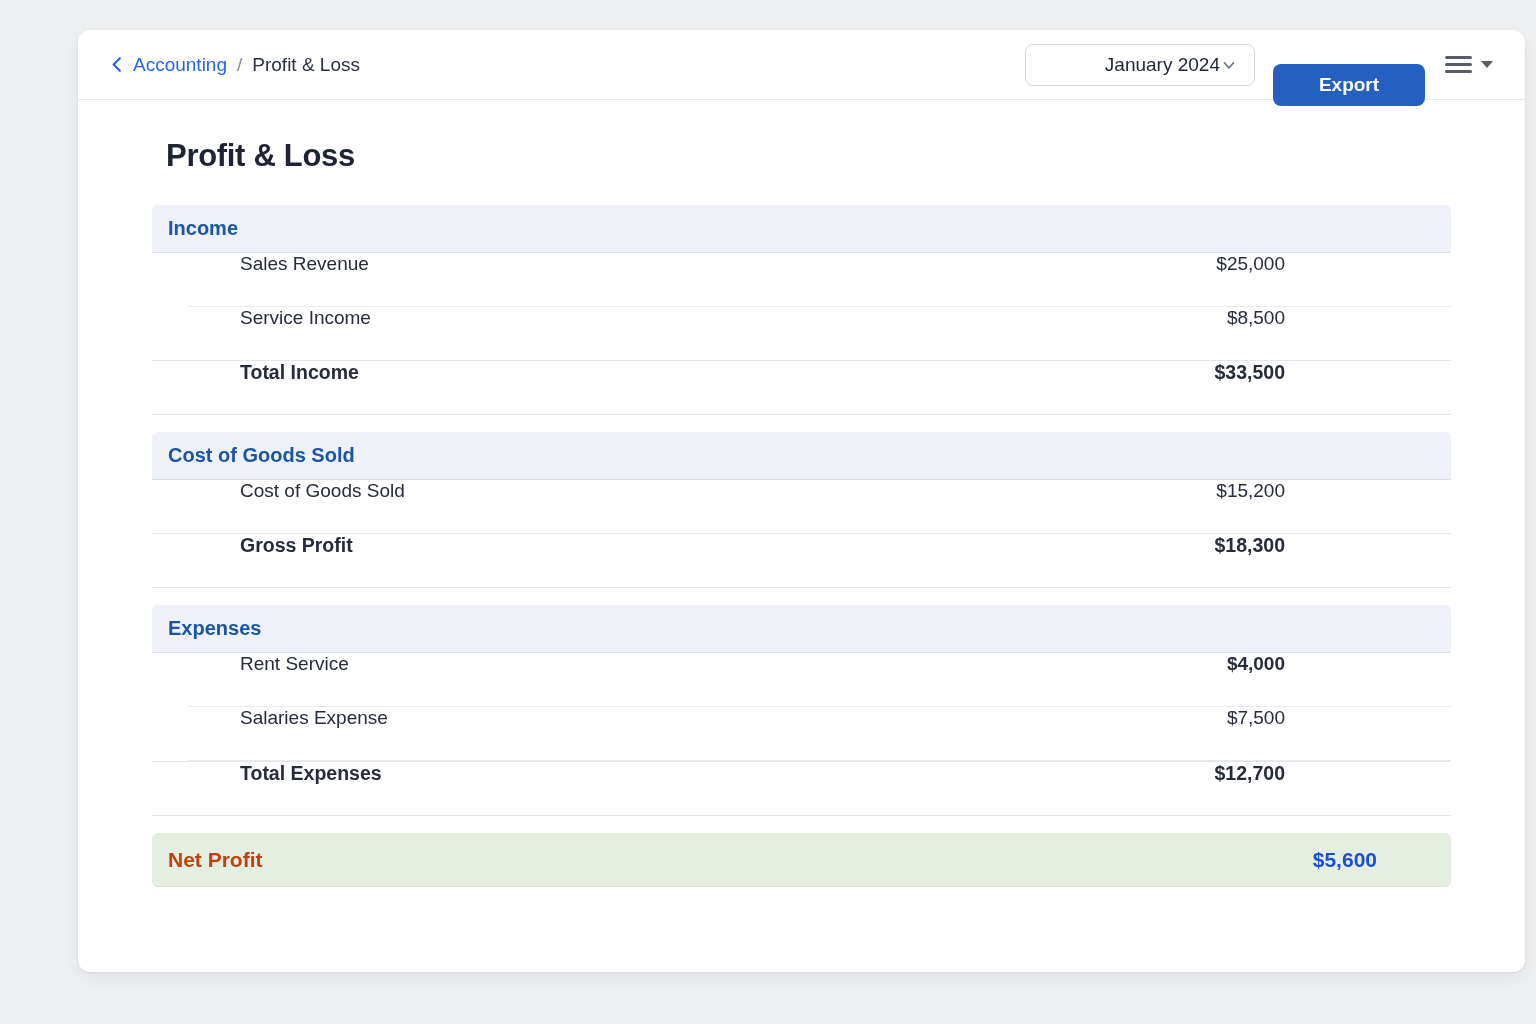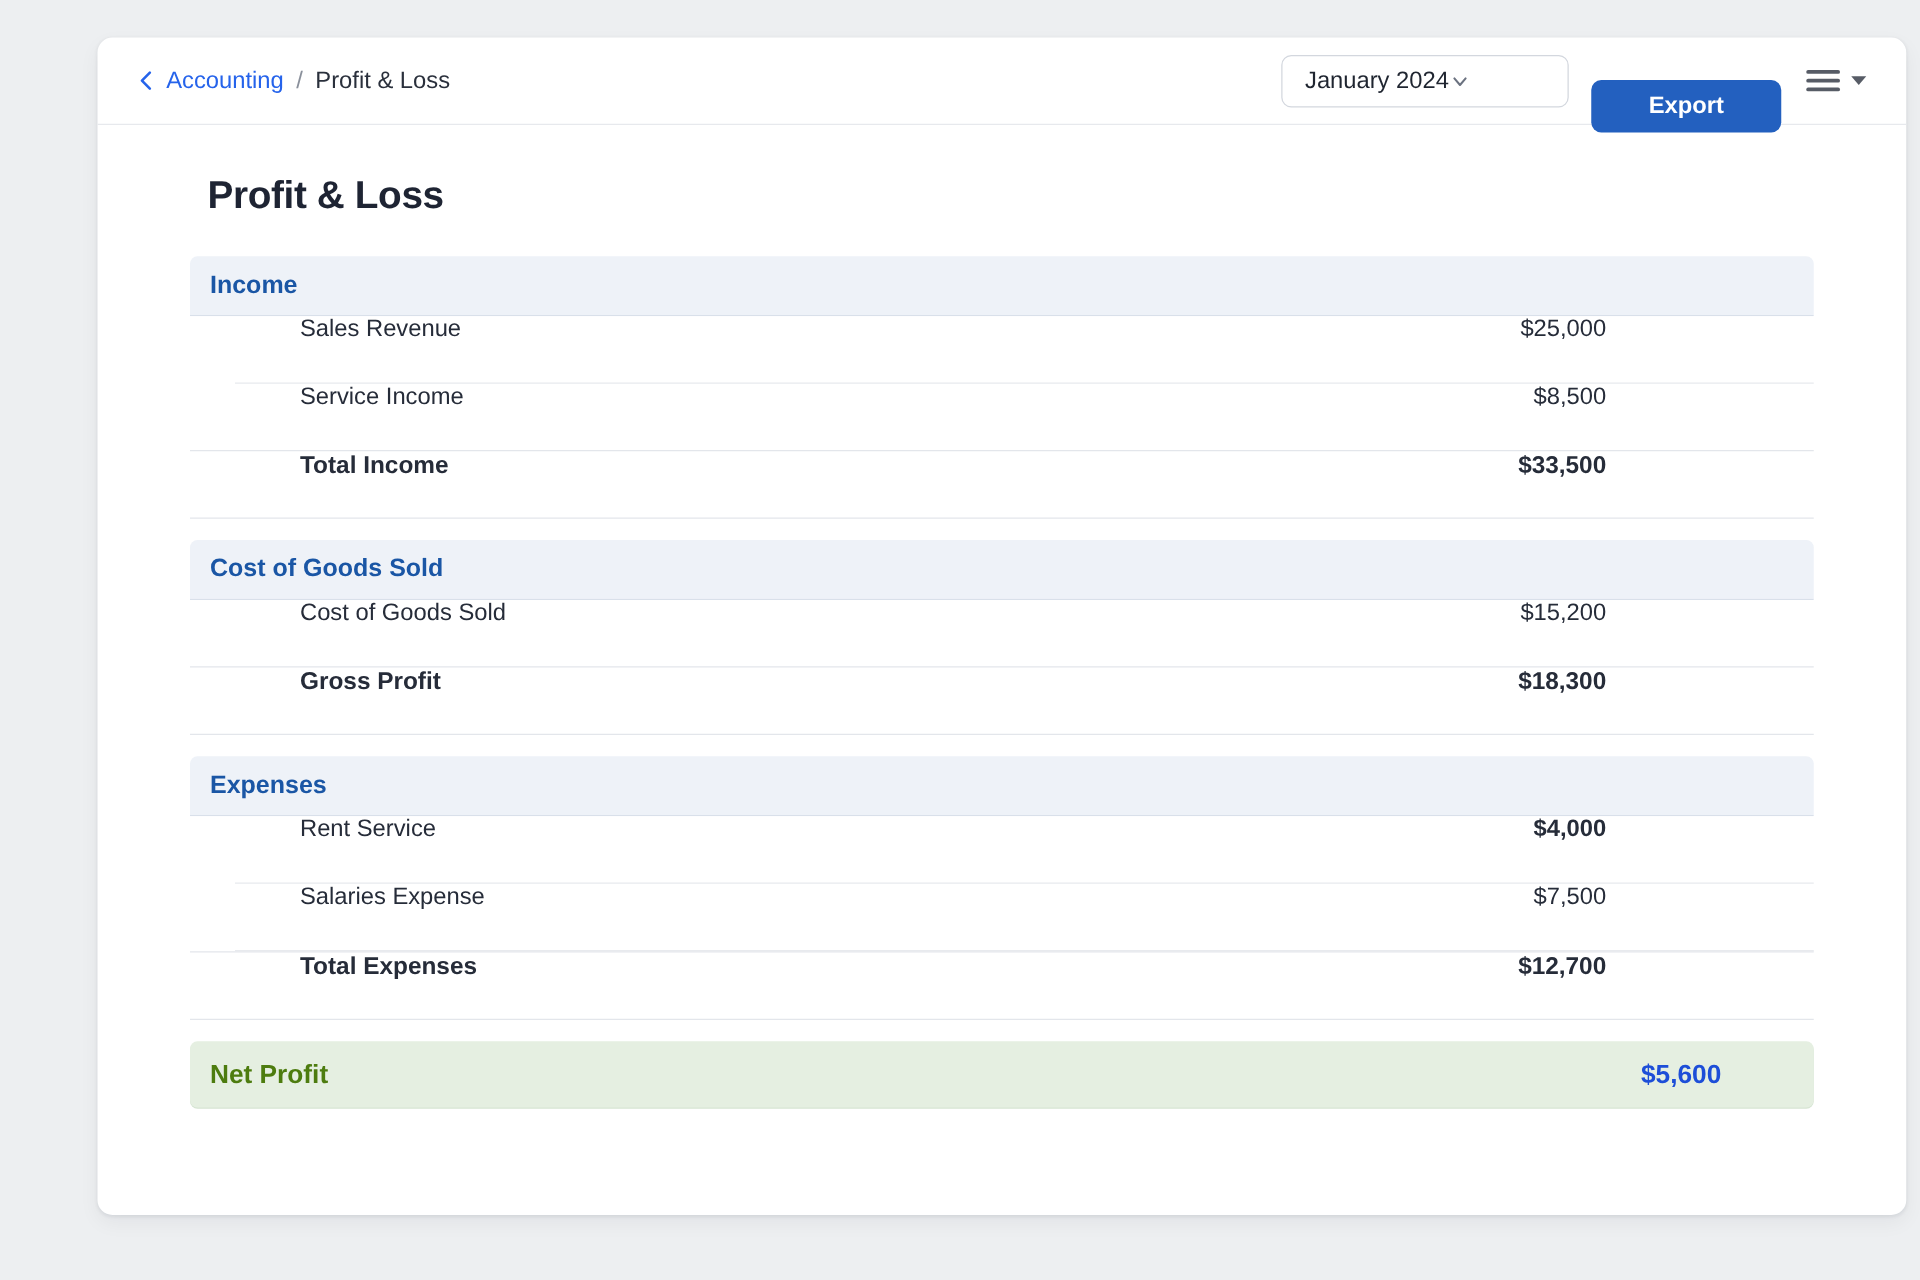--- a/index.html
+++ b/index.html
@@ -32,21 +32,21 @@
     color: #2563eb; cursor: pointer; text-decoration: none;
   }
   .crumb-sep { color: #8a909b; padding: 0 2px; }
   .crumb-current { color: #2a303c; }
   .topbar-right { display: flex; align-items: center; gap: 18px; }
   .period-select {
     width: 230px; height: 42px;
     border: 1px solid #d3d7de;
     border-radius: 8px;
     background: #fff;
-    display: flex; align-items: center; justify-content: flex-start;
+    display: flex; align-items: center; justify-content: flex-end;
     padding: 0 16px 0 18px;
     font-size: 19px; color: #1f2530;
     cursor: pointer;
   }
   .export-btn {
     width: 152px; height: 42px;
     background: #2360bf;
     border: none; border-radius: 8px;
     color: #ffffff; font-size: 19px; font-weight: 700;
     font-family: "Liberation Sans", sans-serif;
@@ -106,21 +106,21 @@
   .net-bar {
     height: 53px;
     background: #e5efe1;
     border-radius: 6px;
     box-shadow: 0 1px 0 #d6e4d2;
     display: flex; align-items: center;
   }
   .net-bar .label {
     padding-left: 16px;
     font-size: 21px; font-weight: 700;
-    color: #4d7c0f;
+    color: #c2410c;
   }
   .net-bar .value {
     margin-left: auto;
     padding-right: 74px;
     font-size: 21px; font-weight: 700;
     color: #1d4ed8;
   }
 </style>
 </head>
 <body>

